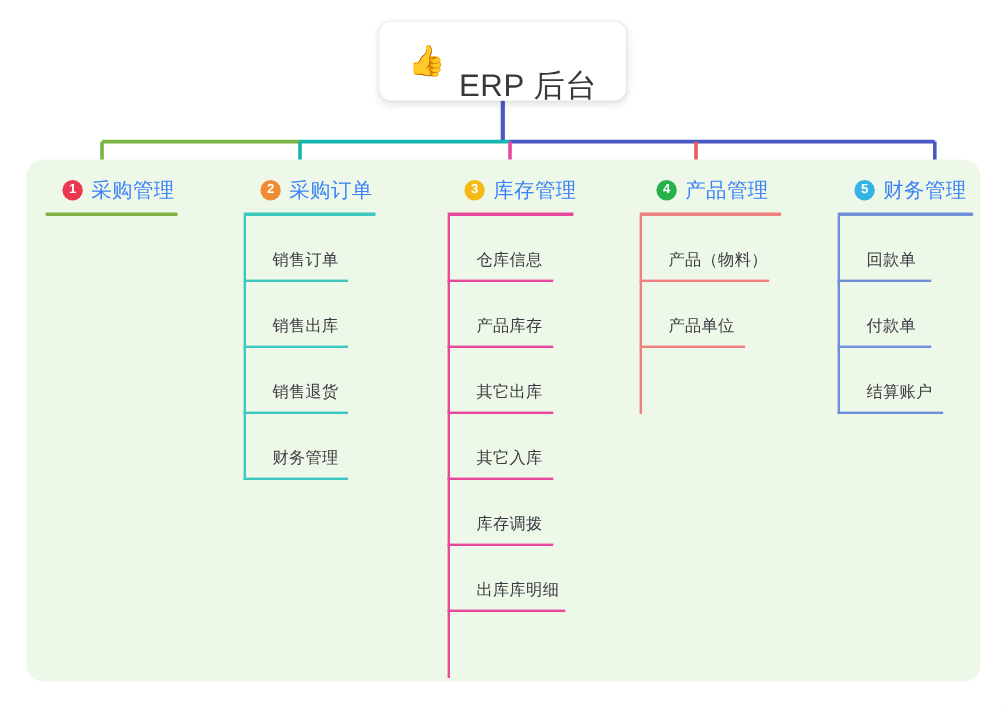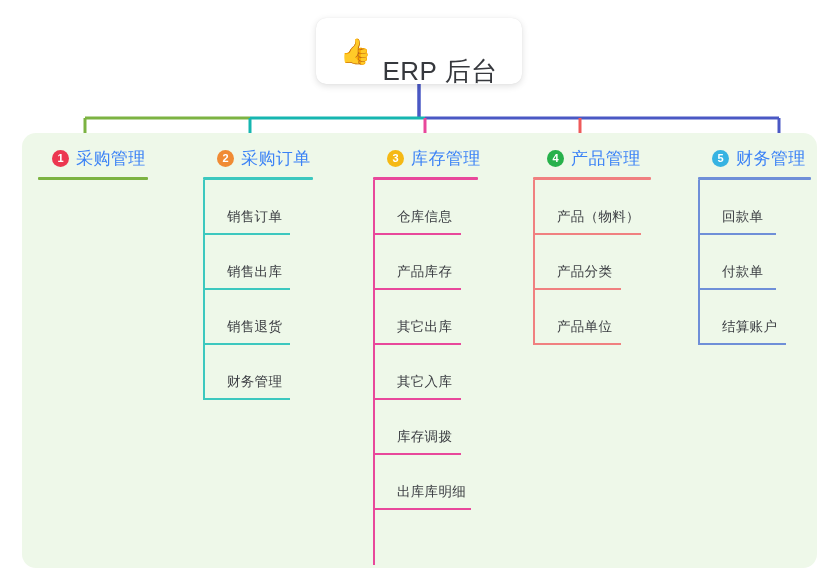--- a/index.html
+++ b/index.html
@@ -235,24 +235,20 @@
           <span class="col-title">产品管理</span>
         </div>
         <div class="col-rule" style="width: 118px; background: rgb(240, 128, 128);"></div>
         <div class="leaves">
           <div class="trunk" style="background: rgb(240, 128, 128); height: 165px;"></div>
           <div class="leaf">
             <span class="leaf-label">产品（物料）</span>
             <div class="leaf-rule" style="width: 108px; background: rgb(240, 128, 128);"></div>
           </div>
           <div class="leaf">
-            <span class="leaf-label">产品分类</span>
-            <div class="leaf-rule" style="width: 88px; background: rgb(240, 128, 128);"></div>
-          </div>
-          <div class="leaf">
             <span class="leaf-label">产品单位</span>
             <div class="leaf-rule" style="width: 88px; background: rgb(240, 128, 128);"></div>
           </div>
         </div>
       </div>
       <div class="column" style="left: 698px; width: 150px;">
         <div class="col-head">
           <span class="badge" style="background: rgb(54, 179, 226);">5</span>
           <span class="col-title">财务管理</span>
         </div>

